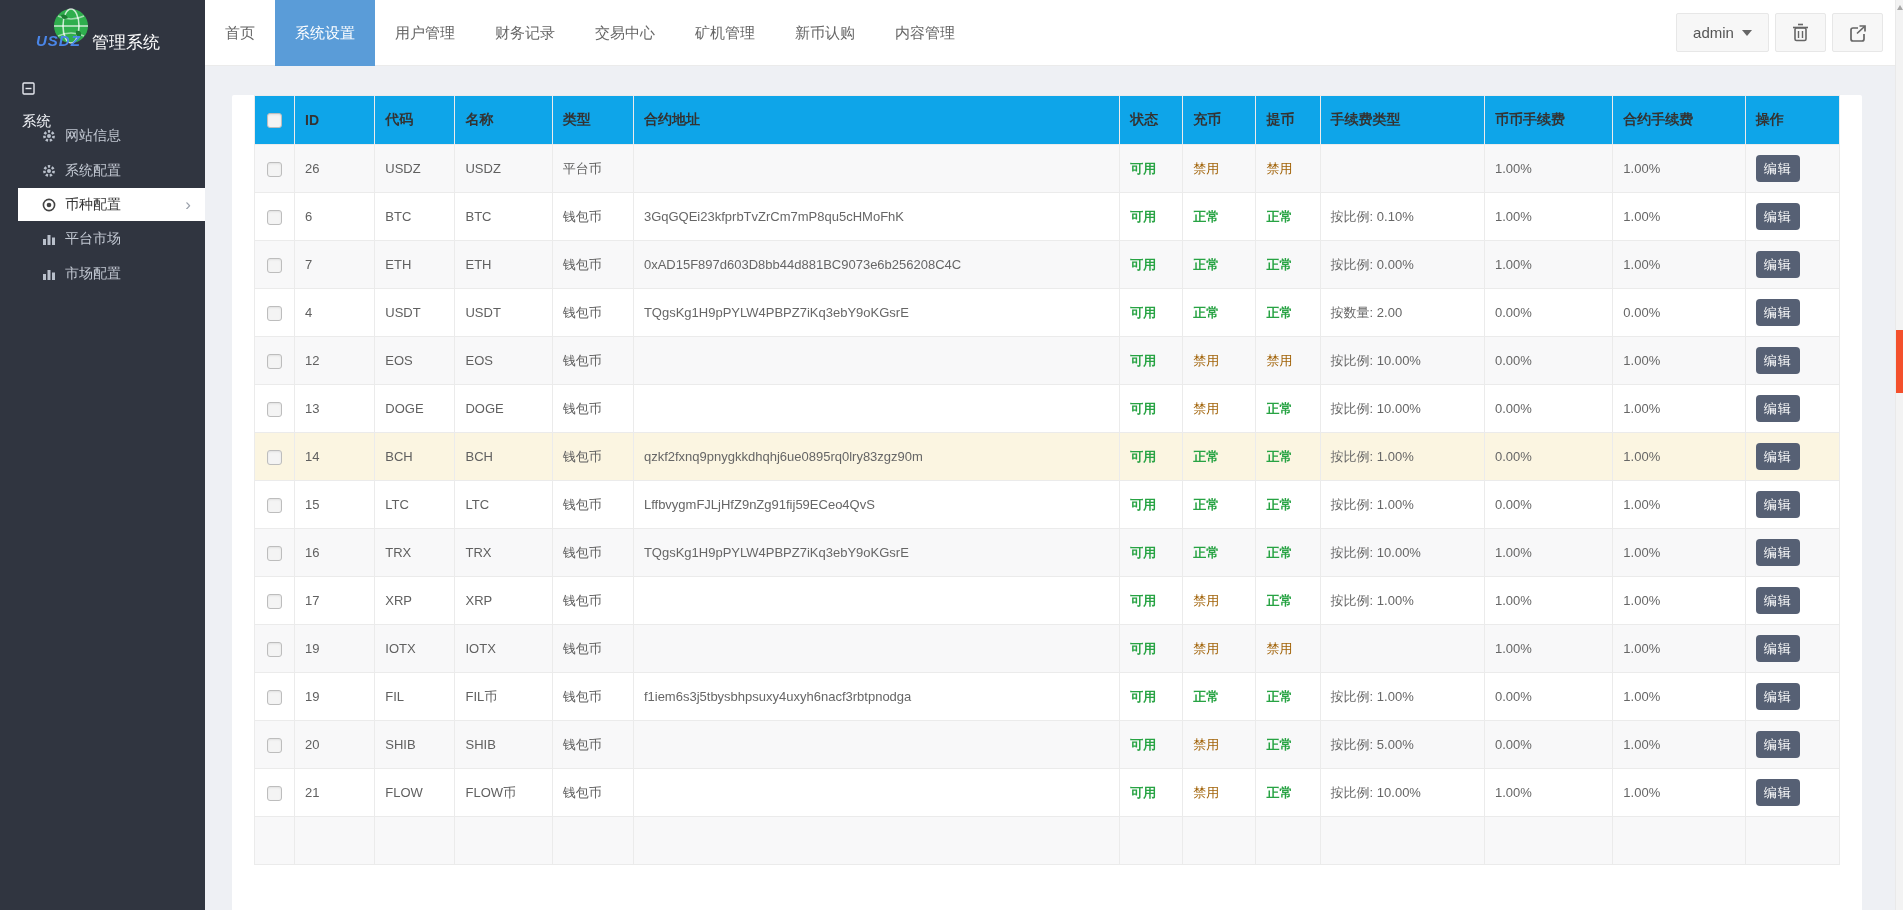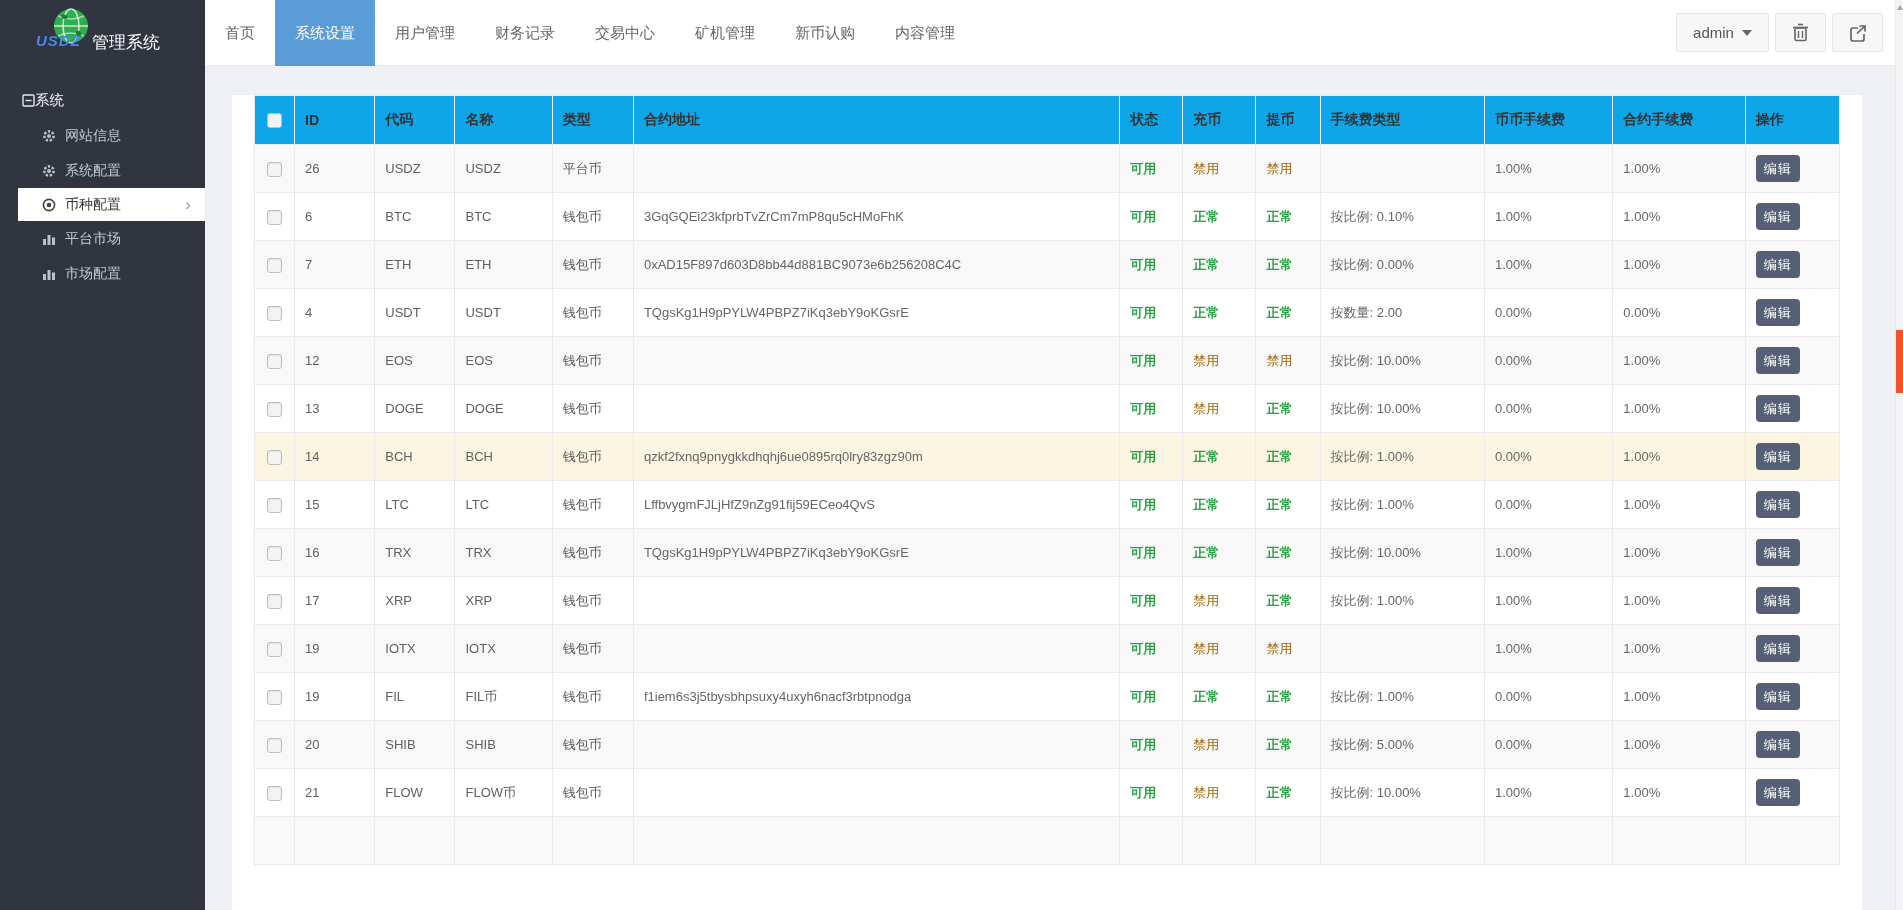--- a/index.html
+++ b/index.html
@@ -39,22 +39,22 @@
   .caret-down {
     width:0; height:0; border-left:5px solid transparent; border-right:5px solid transparent;
     border-top:6px solid #666; display:inline-block;
   }
   
   .sidebar {
     position:absolute; top:66px; left:0; width:205px; height:844px;
     background:#303540; z-index:4; padding-top:16px;
   }
   .side-section {
-    height:36px; display:flex; align-items:center; padding-left:22px; gap:0;
-    color:#f2f4f8; font-size:14.5px; cursor:pointer;
+    height:36px; display:flex; padding-left:22px; gap:17px;
+    color:#f2f4f8; font-size:14.5px; cursor:pointer;flex-direction:column;
   }
   .side-item {
     height:35px; display:flex; align-items:center; padding-left:42px; gap:9px;
     color:#c2c8d2; font-size:14px; cursor:pointer; position:relative;
   }
   .side-item.active {
     background:#fff; color:#333; margin-left:18px; padding-left:24px; height:33px;
   }
   .side-item.active .chev { position:absolute; right:14px; color:#9aa0aa; font-size:17px; line-height:1; }
   

